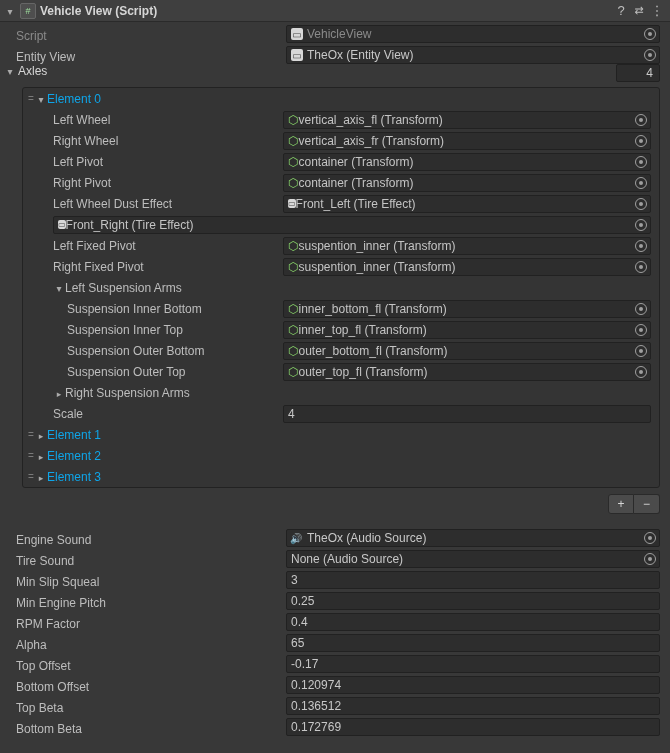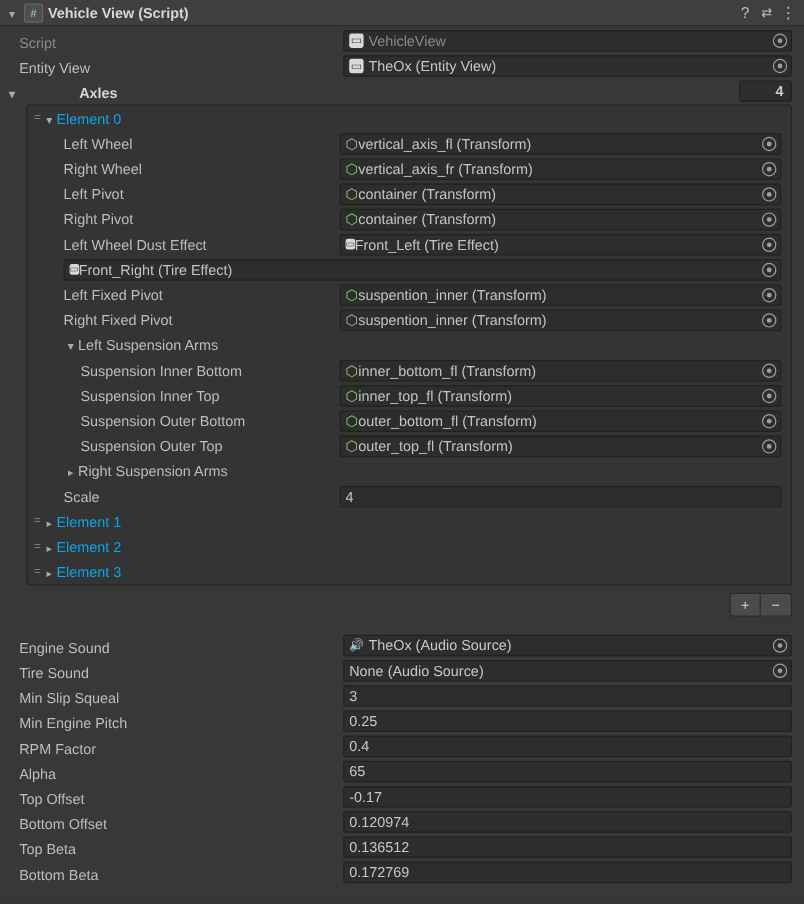--- a/index.html
+++ b/index.html
@@ -71,22 +71,22 @@
   .oi-tr { color: #89d66a; }
   .oi-te { background: #d8d8d8; color:#444; border-radius:2px; font-size:8px; }
   .oi-au { color: #e6c84c; }
   .row .field .txt { white-space: nowrap; overflow: hidden; text-overflow: ellipsis; }
   .field.dim .txt, .field.dim { color: #8a8a8a; }
   .row .field.num input {
     width: 100%; border: none; background: transparent; color: #c8c8c8;
     font: inherit; outline: none;
   }
   .section-row {
-    display: flex; align-items: flex-end; height: 21px;
-    padding-left: 4px; font-weight: 700; color: #d6d6d6; gap: 48px;
+    display: flex; align-items: flex-start; height: 21px;
+    padding-left: 4px; font-weight: 400; color: #d6d6d6;
   }
   .section-row .fold { margin-right: 2px; }
   .section-row .count {
     width: 44px; height: 18px; background: #2d2d2d; border: 1px solid #212121;
     border-radius: 2px; color: #c8c8c8; text-align: right; padding: 1px 6px;
     margin-right: 10px;
   }
   .elem-box {
     background: #343434;
     border: 1px solid #222;

